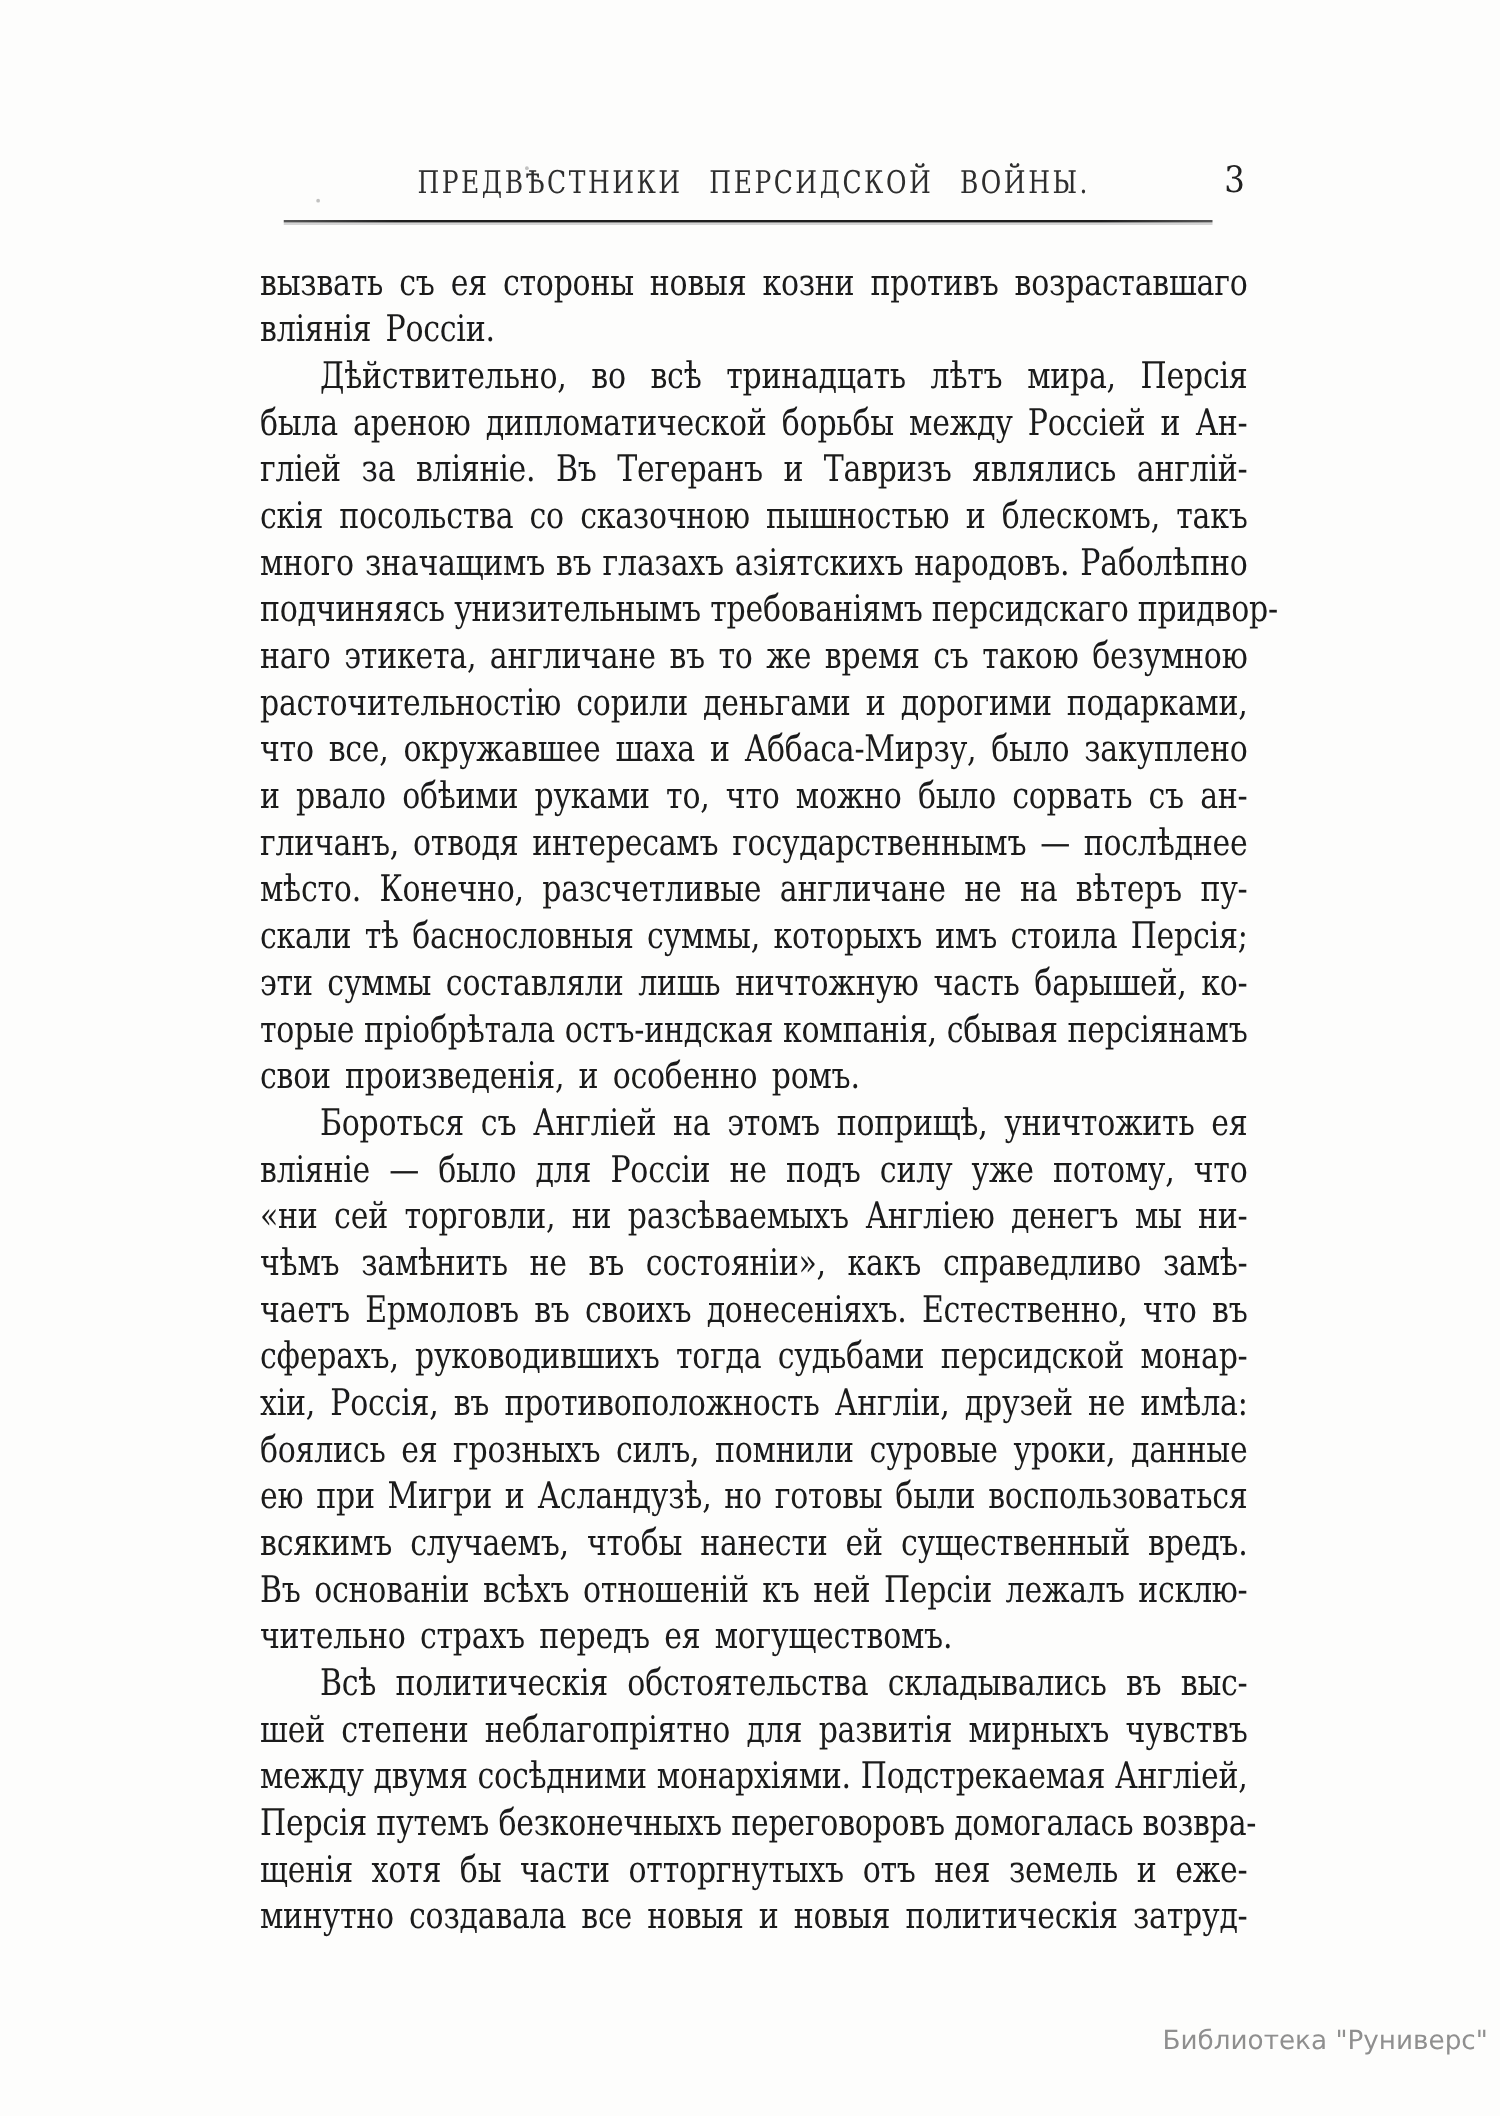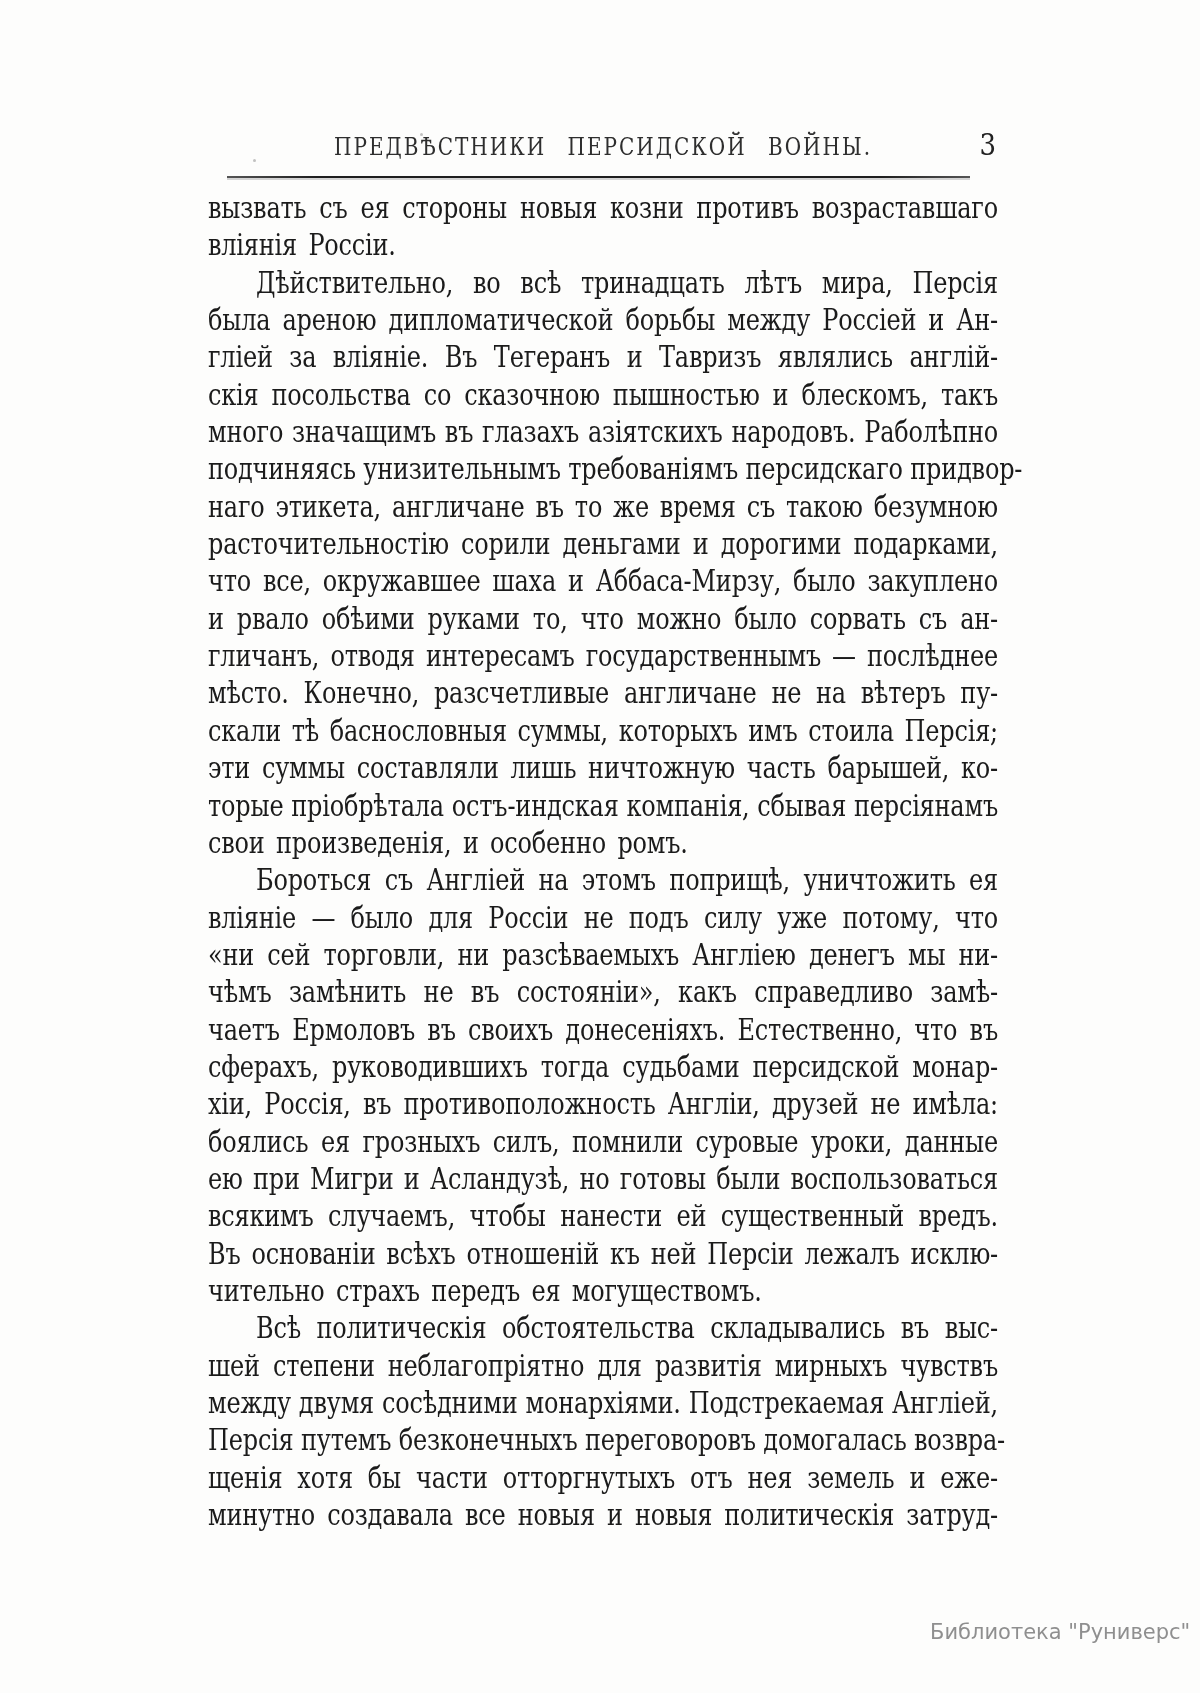--- a/index.html
+++ b/index.html
@@ -40,21 +40,21 @@
     position: absolute;
     top: 176px;
     left: 227px;
     width: 743px;
     height: 2px;
     background: linear-gradient(to right, #555 0%, #1e1e1e 12%, #1e1e1e 88%, #555 100%);
     box-shadow: 0 2px 0 rgba(90,90,90,0.25);
   }
   .body-text {
     position: absolute;
-    top: 190px;
+    top: 208px;
     left: 208px;
     width: 790px;
   }
   .line {
     width: 790px;
     font-size: 24px;
     line-height: 37.35px;
     letter-spacing: -0.2px;
     text-align: justify;
     text-align-last: justify;

